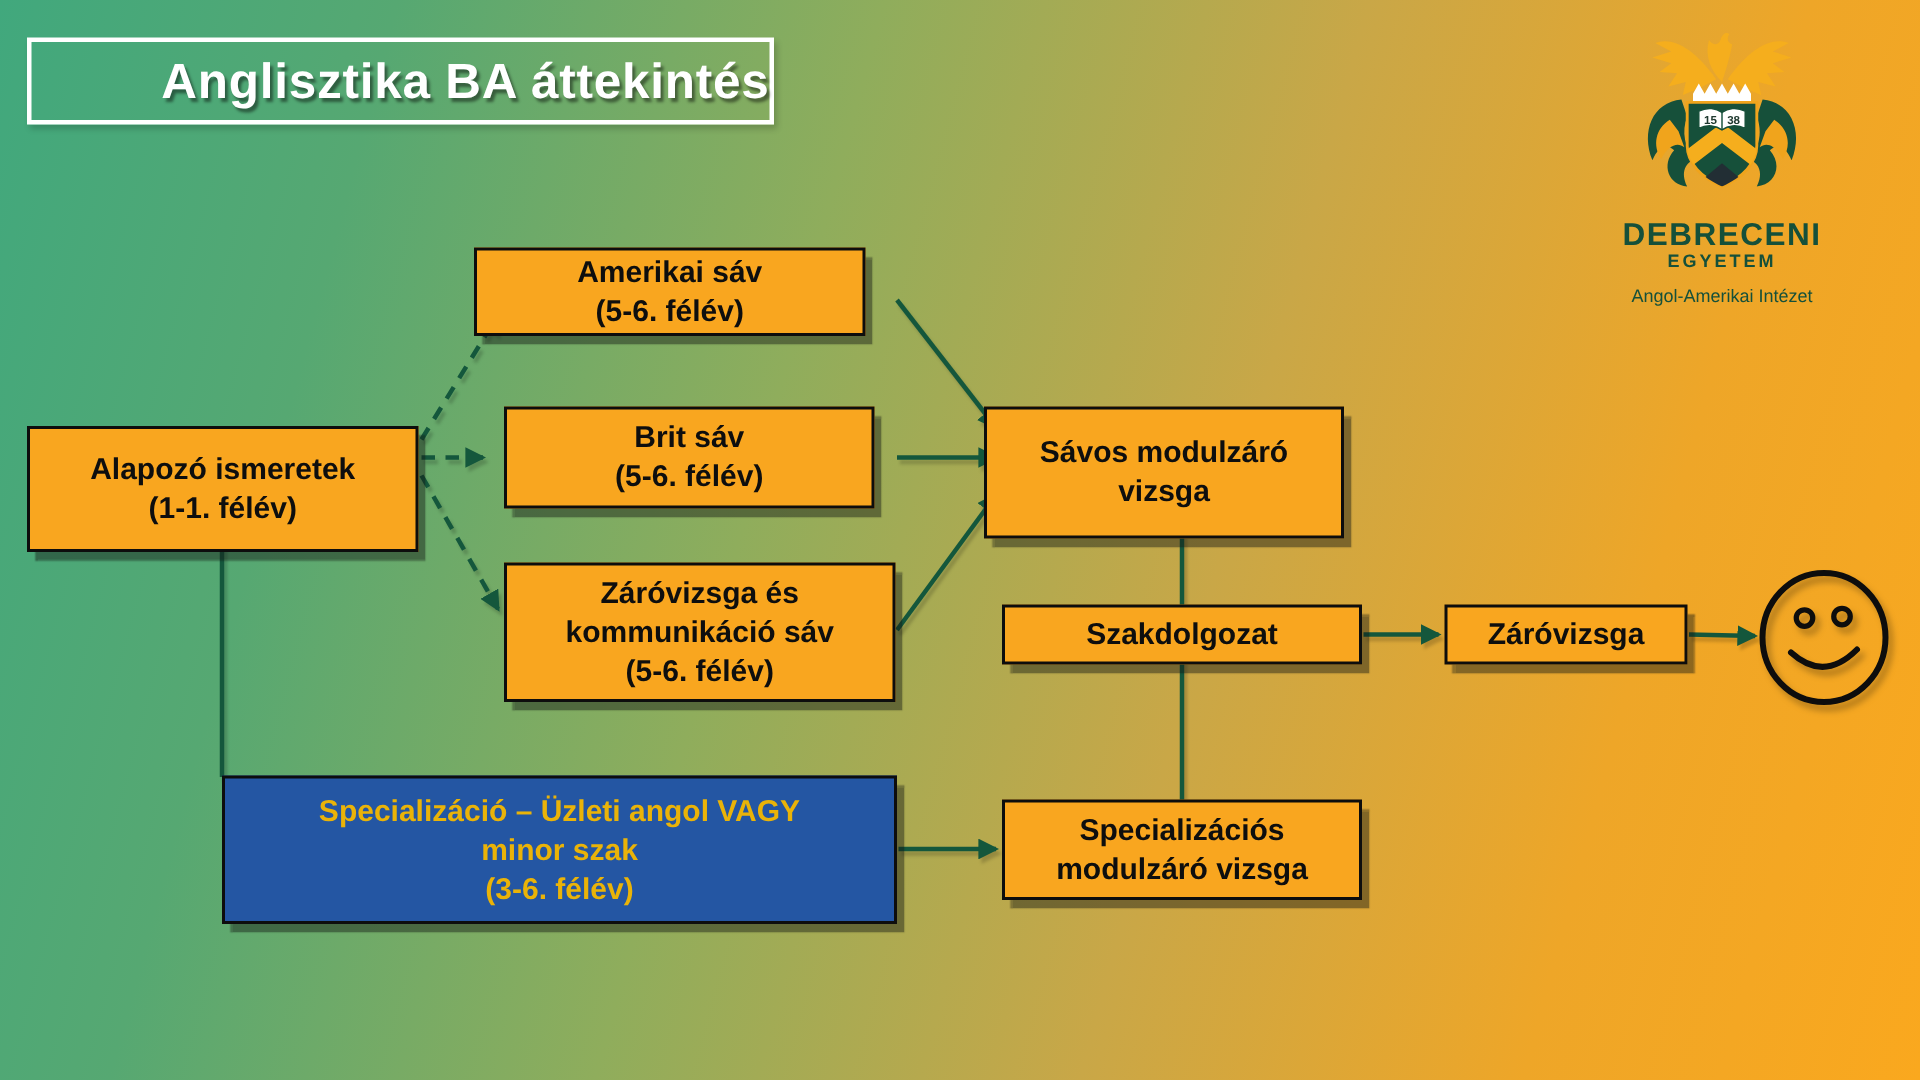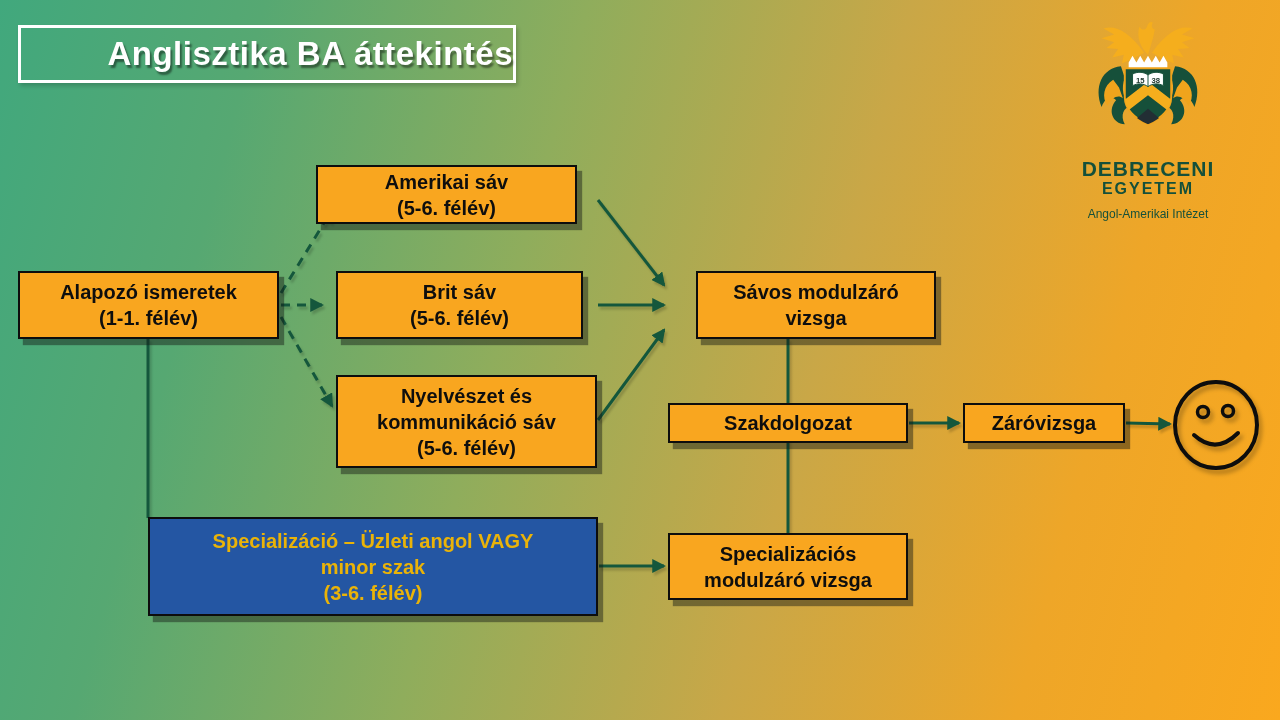--- a/index.html
+++ b/index.html
@@ -29,22 +29,22 @@
   }
   .node span{display:block;white-space:nowrap;}
   .node.blue{background:#2456a3;color:#eab308;}
   
   .edges{position:absolute;left:0;top:0;filter:drop-shadow(2px 3px 1px rgba(0,0,0,0.18));}
   .edges line{stroke:#14573c;stroke-width:3;}
   .edges line.dashed{stroke-dasharray:9 7;}
   
   .logo{position:absolute;left:1040px;top:12px;width:216px;text-align:center;color:#15503a;}
   .logo .crest{display:block;margin:0 auto;}
-  .logo-name{font-size:21px;font-weight:bold;letter-spacing:1px;line-height:1;margin-top:20px;}
-  .logo-sub{font-size:16px;font-weight:bold;letter-spacing:2px;line-height:1.2;}
+  .logo-name{font-size:21px;font-weight:bold;letter-spacing:1px;line-height:1;margin-top:8px;}
+  .logo-sub{font-size:12px;font-weight:bold;letter-spacing:2px;line-height:1.2;}
   .logo-inst{font-size:12px;font-weight:normal;margin-top:9px;}
   
   .smiley{position:absolute;left:1172px;top:380px;filter:drop-shadow(3px 4px 2px rgba(0,0,0,0.28));}
 </style>
 </head>
 <body>
 
 <div class="stage">
 
   <svg class="edges" width="1280" height="720" viewBox="0 0 1280 720">
@@ -104,42 +104,42 @@
       <path d="M44,64 C50,61 56,62 60,65 C64,62 70,61 76,64 L76,76 C70,73 64,74 60,77 C56,74 50,73 44,76 Z" fill="#ffffff" stroke="#16503a" stroke-width="1"></path>
       <line x1="60" y1="65" x2="60" y2="77" stroke="#16503a" stroke-width="1"></line>
       <text x="52" y="73" font-size="8" font-weight="bold" fill="#203a30" text-anchor="middle" font-family="Liberation Sans, sans-serif">15</text>
       <text x="68" y="73" font-size="8" font-weight="bold" fill="#203a30" text-anchor="middle" font-family="Liberation Sans, sans-serif">38</text>
     </svg>
     <div class="logo-name">DEBRECENI</div>
     <div class="logo-sub">EGYETEM</div>
     <div class="logo-inst">Angol-Amerikai Intézet</div>
   </div>
 
-  <div class="node" style="left:18px;top:271px;width:261px;height:68px">
+  <div class="node" style="left:18px;top:284px;width:261px;height:84px">
     <span>Alapozó ismeretek</span>
     <span>(1-1. félév)</span>
   </div>
 
   <div class="node" style="left:316px;top:165px;width:261px;height:59px">
     <span>Amerikai sáv</span>
     <span>(5-6. félév)</span>
   </div>
 
   <div class="node" style="left:336px;top:271px;width:247px;height:68px">
     <span>Brit sáv</span>
     <span>(5-6. félév)</span>
   </div>
 
   <div class="node" style="left:336px;top:375px;width:261px;height:93px">
-    <span>Nyelvészet és</span>
+    <span>Záróvizsga és</span>
     <span>kommunikáció sáv</span>
     <span>(5-6. félév)</span>
   </div>
 
-  <div class="node" style="left:696px;top:271px;width:240px;height:68px">
+  <div class="node" style="left:656px;top:271px;width:240px;height:88px">
     <span>Sávos modulzáró</span>
     <span>vizsga</span>
   </div>
 
   <div class="node" style="left:668px;top:403px;width:240px;height:40px">
     <span>Szakdolgozat</span>
   </div>
 
   <div class="node" style="left:963px;top:403px;width:162px;height:40px">
     <span>Záróvizsga</span>

